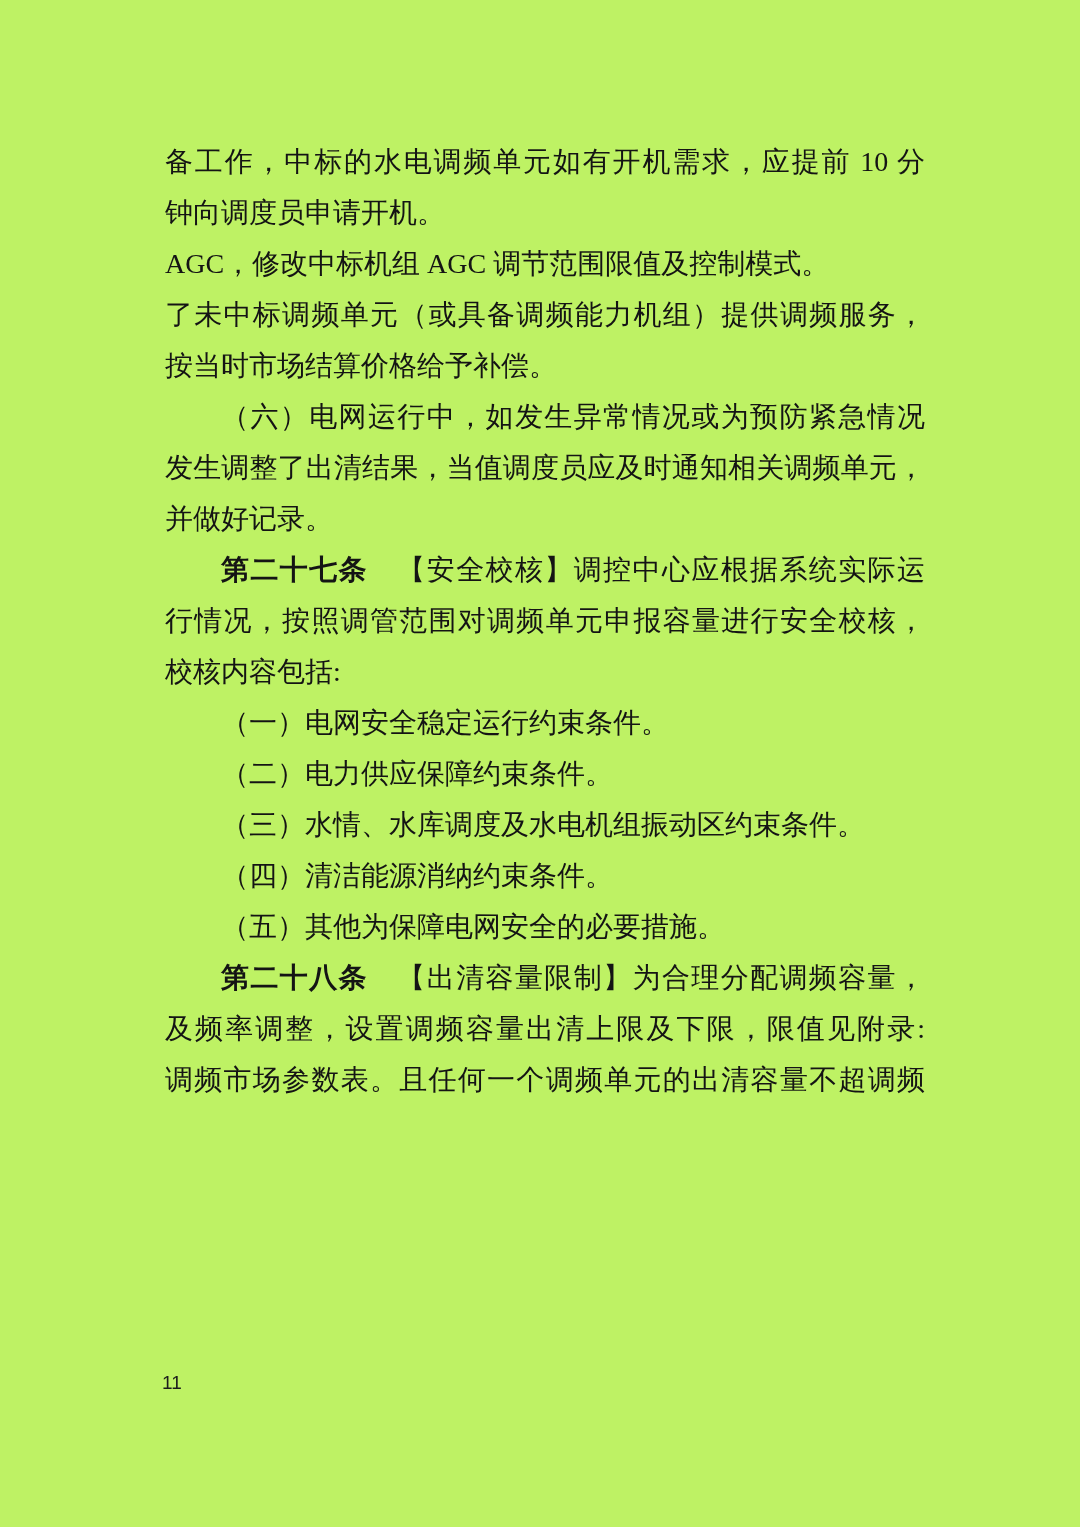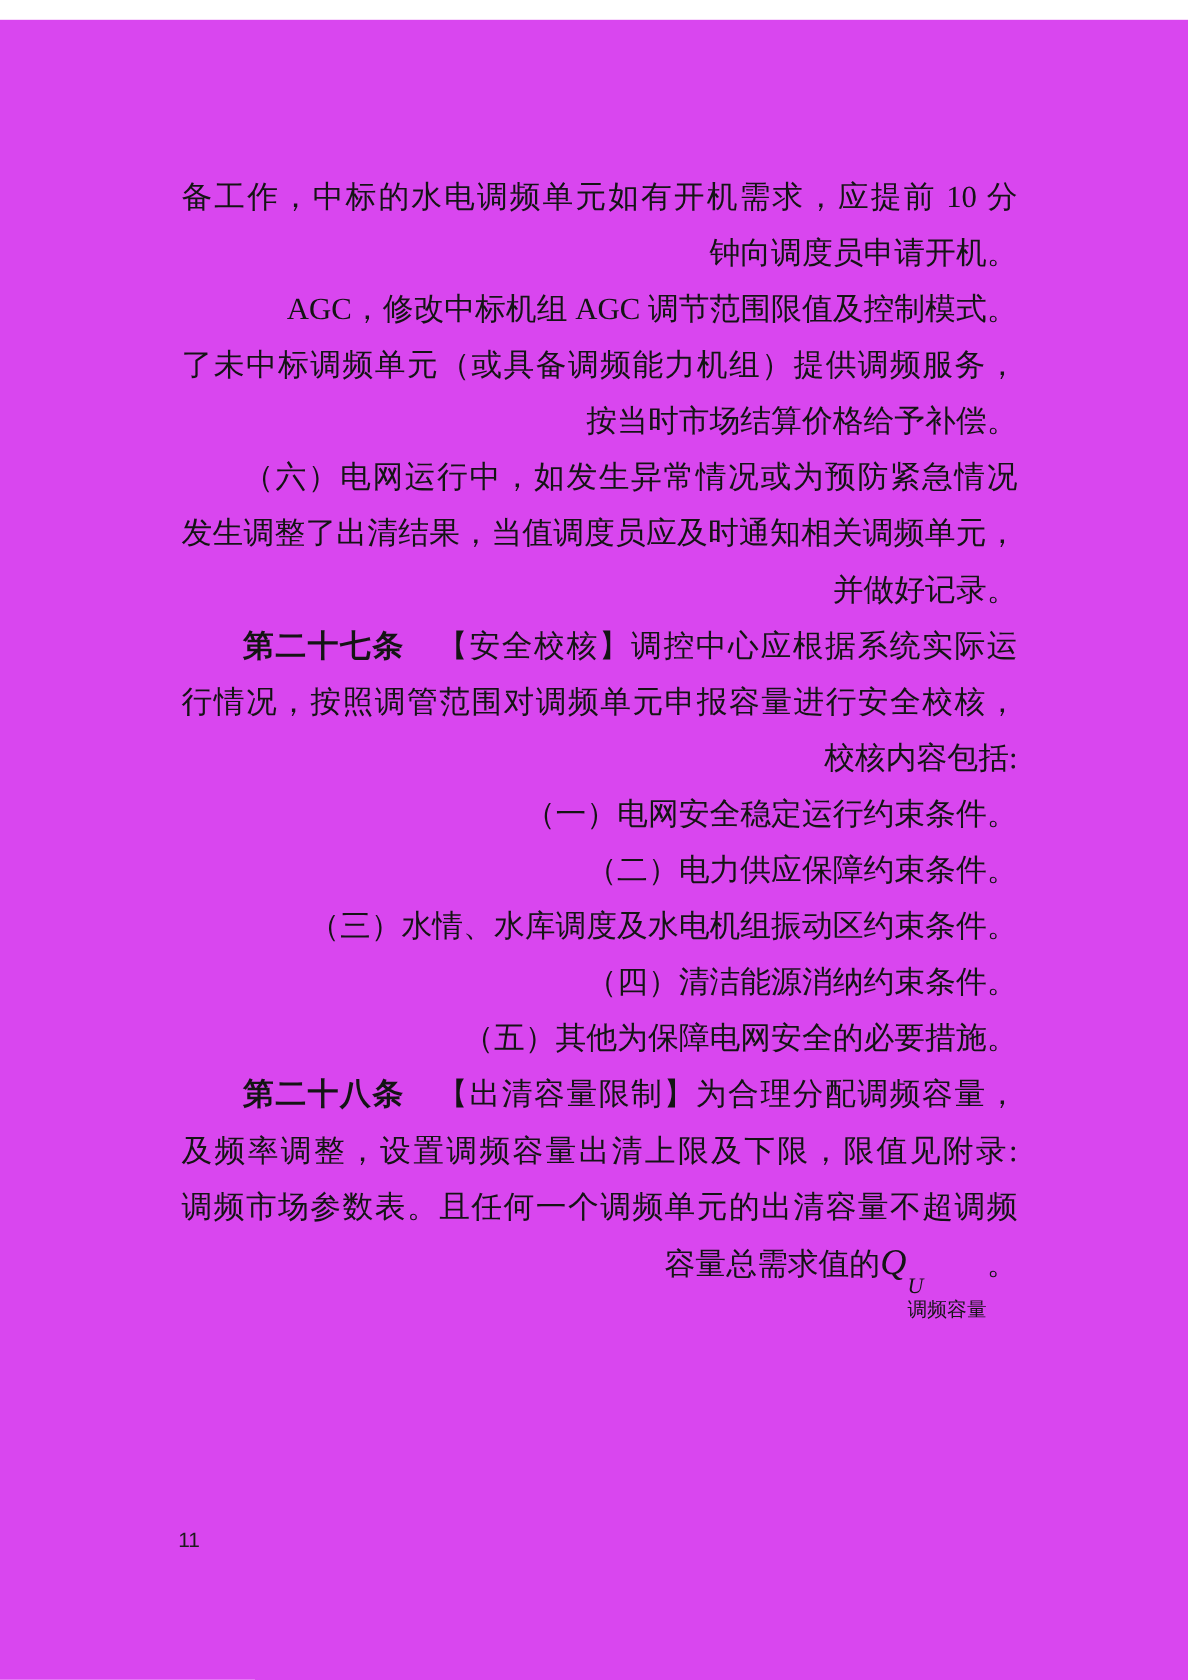--- a/index.html
+++ b/index.html
@@ -11,39 +11,38 @@
     width: 1080px;
     height: 1527px;
     position: relative;
     font-family: "Liberation Serif", serif;
     color: #141414;
     overflow: hidden;
   }
   .page {
     position: absolute;
     inset: 0;
-    background: #d946ef;
-    margin-top: 18px;
+    background: #bef264;
   }
   .text-block {
     position: absolute;
     left: 165px;
     top: 136px;
     width: 760px;
     font-size: 28px;
     line-height: 51px;
   }
   .l {
     height: 51px;
     text-align: justify;
     text-align-last: justify;
     text-justify: inter-character;
   }
   .l.noj {
-    text-align: right;
+    text-align: left;
     text-align-last: auto;
     white-space: pre;
   }
   .l.ind {
     text-indent: 2em;
   }
   .bold {
     font-weight: 700;
     font-family: Liberation Mono, monospace;
   }
@@ -102,19 +101,15 @@
       <div class="l"><span>行情况，按照调管范围对调频单元申报容量进行安全校核，</span></div>
       <div class="l noj"><span>校核内容包括:</span></div>
       <div class="l noj ind"><span>（一）电网安全稳定运行约束条件。</span></div>
       <div class="l noj ind"><span>（二）电力供应保障约束条件。</span></div>
       <div class="l noj ind"><span>（三）水情、水库调度及水电机组振动区约束条件。</span></div>
       <div class="l noj ind"><span>（四）清洁能源消纳约束条件。</span></div>
       <div class="l noj ind"><span>（五）其他为保障电网安全的必要措施。</span></div>
       <div class="l ind"><span class="bold">第二十八条</span><span>　【出清容量限制】为合理分配调频容量，</span></div>
       <div class="l"><span>及频率调整，设置调频容量出清上限及下限，限值见附录:</span></div>
       <div class="l"><span>调频市场参数表。且任何一个调频单元的出清容量不超调频</span></div>
-      <div class="l noj"><span>容量总需求值的</span><span class="formula"><span class="qbase">Q</span><span class="supsub">
-            <span class="fsup">U</span>
-            <span class="fsub">调频容量</span>
-          </span></span><span>。</span></div>
     </div>
   <div class="page-number">11</div>
 </div>
 
 </body></html>

